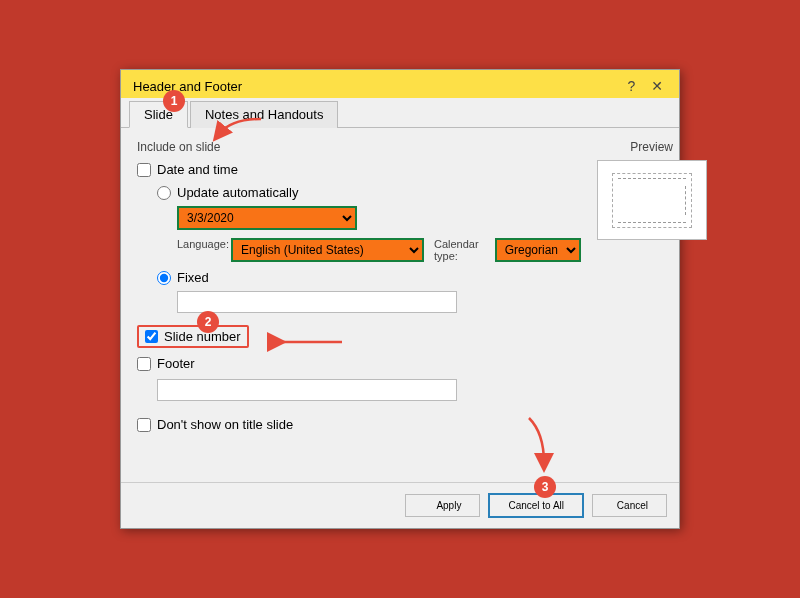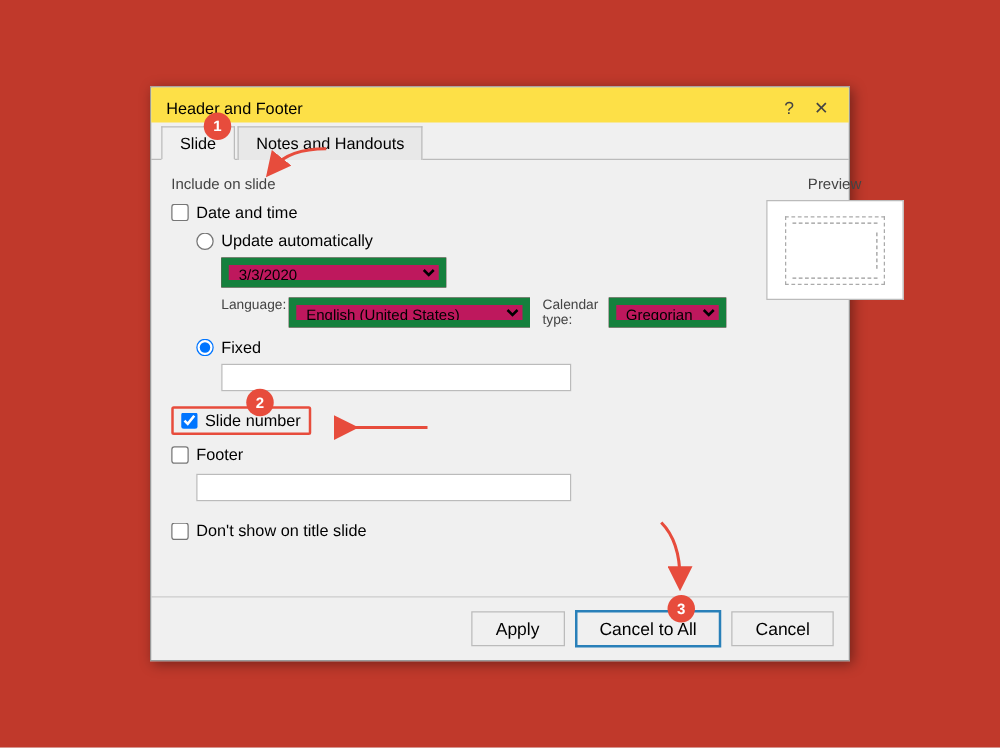--- a/index.html
+++ b/index.html
@@ -69,21 +69,21 @@
     }
     .tab.active {
       background: #f0f0f0;
       border-bottom: 1px solid #f0f0f0;
       font-weight: 500;
     }
     .body {
       display: flex;
       flex: 1;
       padding: 12px 16px;
-      gap: 32px;
+      gap: 16px;
     }
     .left-panel {
       flex: 1;
     }
     .right-panel {
       width: 130px;
       display: flex;
       flex-direction: column;
       align-items: center;
     }
@@ -115,22 +115,22 @@
       width: 14px;
       height: 14px;
     }
     .select-row {
       display: flex;
       gap: 10px;
       margin-bottom: 8px;
       margin-left: 20px;
     }
     select {
-      border: 6px solid #15803d;
-      background: #be185d;
+      border: 2px solid #15803d;
+      background: #f97316;
       font-size: 12px;
       padding: 0 4px;
       height: 24px;
     }
     .select-group {
       display: flex;
       flex-direction: row;
       gap: 2px;
     }
     .select-label {
@@ -195,24 +195,24 @@
       justify-content: flex-end;
       align-items: center;
       padding: 10px 12px;
       gap: 8px;
       border-top: 1px solid #ccc;
     }
     .btn {
       padding: 5px 18px;
       border: 1px solid #bbb;
       background: #f0f0f0;
-      font-size: 14px;
+      font-size: 10px;
       cursor: pointer;
       min-width: 75px;
-      text-align: center;
+      text-align: right;
     }
     .btn-highlighted {
       border: 2px solid #2980b9;
       background: #f0f0f0;
     }
     .annotation-circle {
       display: inline-flex;
       justify-content: center;
       align-items: center;
       width: 22px;

